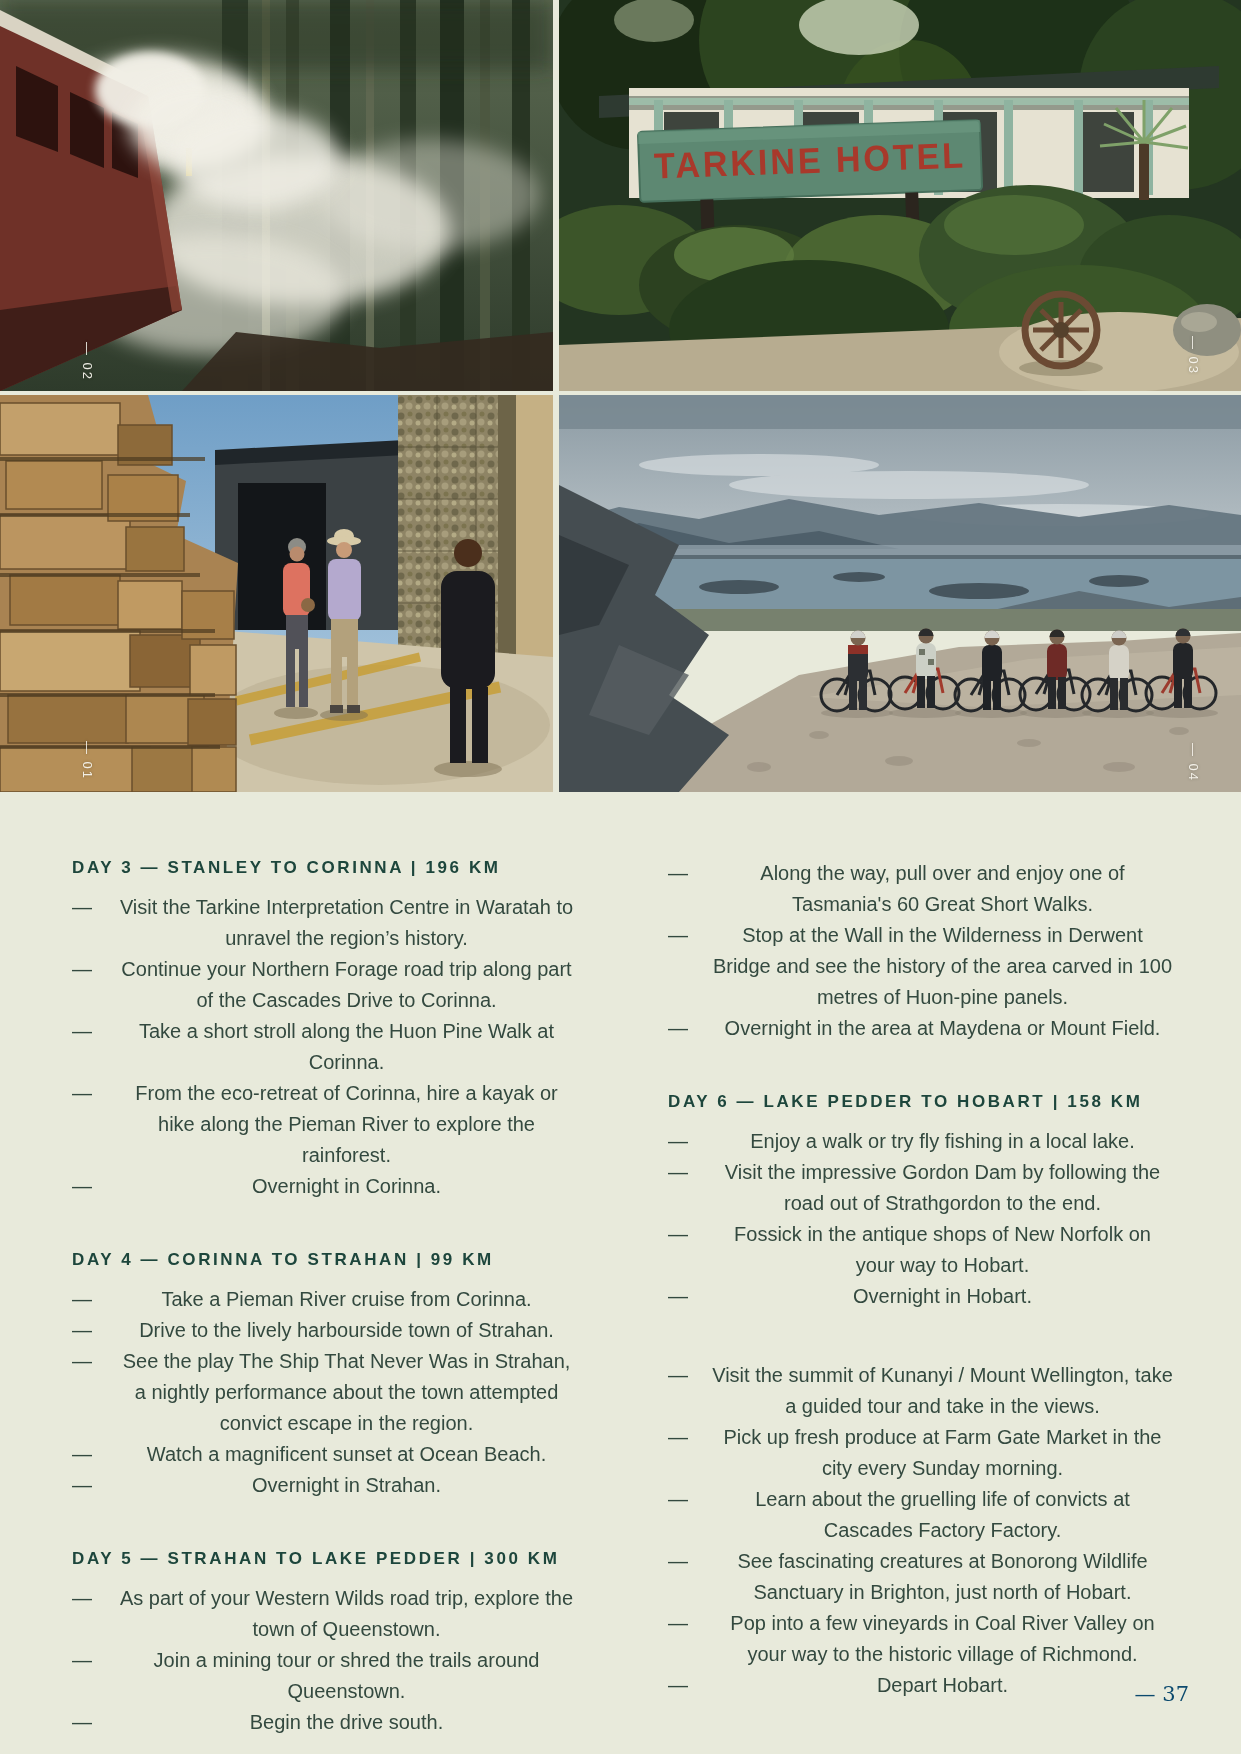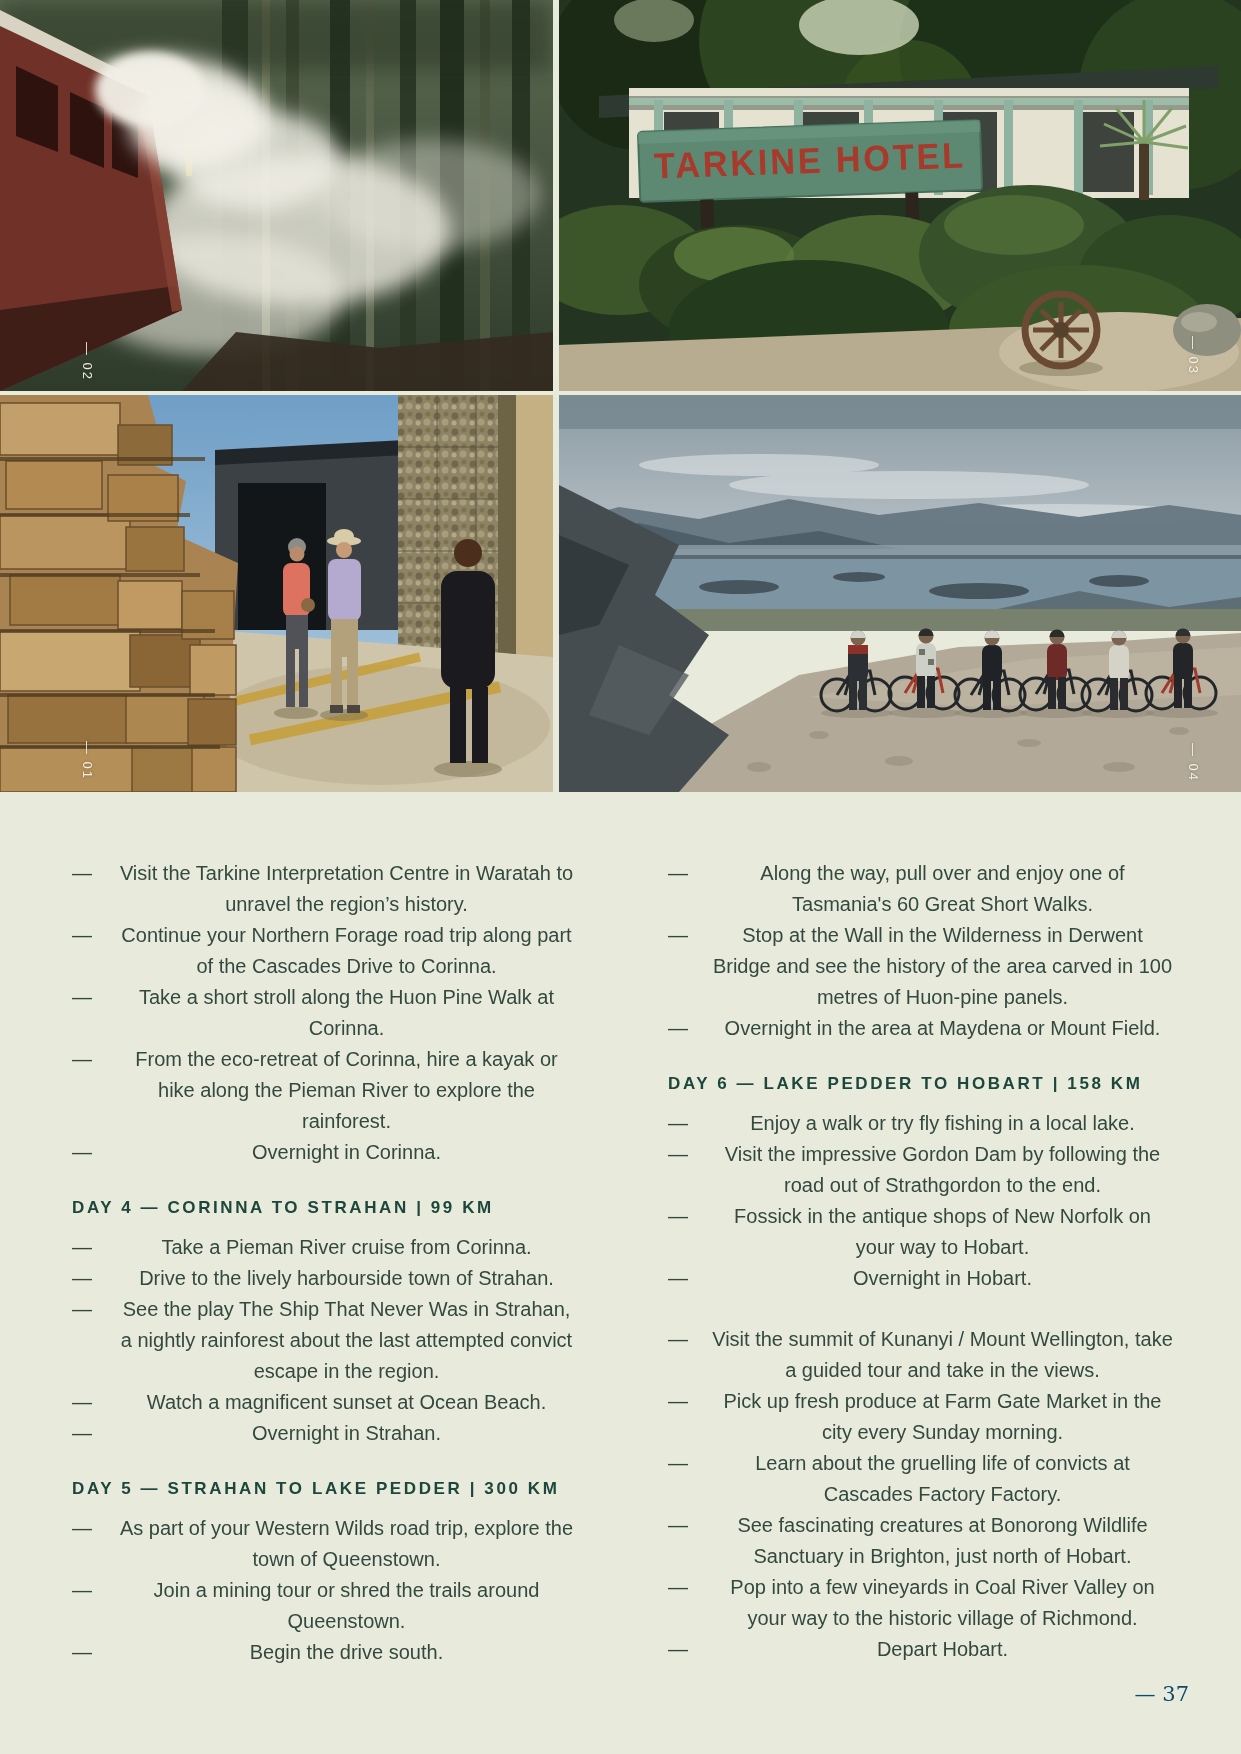--- a/index.html
+++ b/index.html
@@ -32,21 +32,21 @@
     text-shadow: 0 0 3px rgba(40,40,30,0.35);
   }
   .label-train  { left: 80px;  bottom: 10px; }
   .label-hotel  { right: 40px; bottom: 16px; }
   .label-ruins  { left: 80px;  bottom: 12px; }
   .label-bikers { right: 40px; bottom: 10px; }
 
   .col { position: absolute; top: 858px; width: 505px; }
   .col-left  { left: 72px; }
   .col-right { left: 668px; }
-  .day-section + .day-section { margin-top: 30px; }
+  .day-section + .day-section { margin-top: 48px; }
   h3.day-heading {
     margin: 0 0 14px 0;
     font-size: 17px;
     font-weight: 700;
     letter-spacing: 2.6px;
     color: #1d463c;
   }
   ul.itinerary-list { margin: 0; padding: 0; list-style: none; }
   li.itinerary-item {
     display: flex;
@@ -419,20 +419,21 @@
         </g>
       </g>
     </svg>
     <figcaption class="photo-label label-bikers">— 04</figcaption>
   </figure>
 </div>
 
 <main>
   <div class="col col-left">
       <section class="day-section">
+        <h3 class="day-heading">DAY 3 — STANLEY TO CORINNA | 196 KM</h3>
         <ul class="itinerary-list">
           <li class="itinerary-item">
             <span class="dash">—</span>
             <span class="item-text">Visit the Tarkine Interpretation Centre in Waratah to unravel the region’s history.</span>
           </li>
           <li class="itinerary-item">
             <span class="dash">—</span>
             <span class="item-text">Continue your Northern Forage road trip along part of the Cascades Drive to Corinna.</span>
           </li>
           <li class="itinerary-item">
@@ -455,21 +456,21 @@
           <li class="itinerary-item">
             <span class="dash">—</span>
             <span class="item-text">Take a Pieman River cruise from Corinna.</span>
           </li>
           <li class="itinerary-item">
             <span class="dash">—</span>
             <span class="item-text">Drive to the lively harbourside town of Strahan.</span>
           </li>
           <li class="itinerary-item">
             <span class="dash">—</span>
-            <span class="item-text">See the play The Ship That Never Was in Strahan, a nightly rainforest about the last attempted convict escape in the region.</span>
+            <span class="item-text">See the play The Ship That Never Was in Strahan, a nightly performance about the town attempted convict escape in the region.</span>
           </li>
           <li class="itinerary-item">
             <span class="dash">—</span>
             <span class="item-text">Watch a magnificent sunset at Ocean Beach.</span>
           </li>
           <li class="itinerary-item">
             <span class="dash">—</span>
             <span class="item-text">Overnight in Strahan.</span>
           </li>
         </ul>

